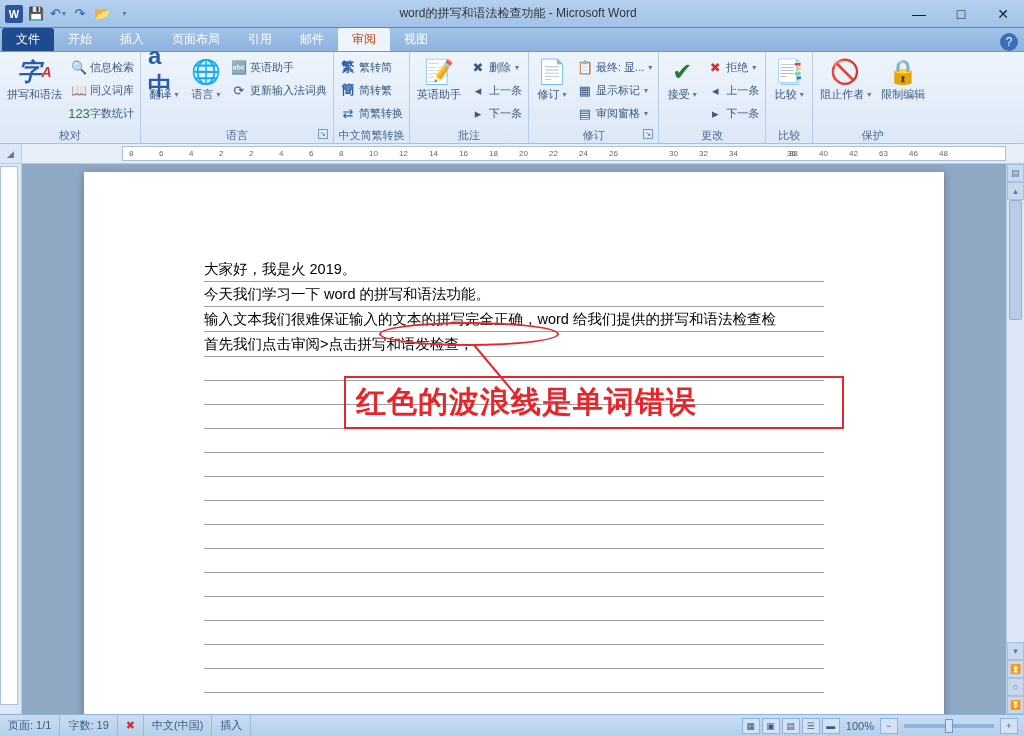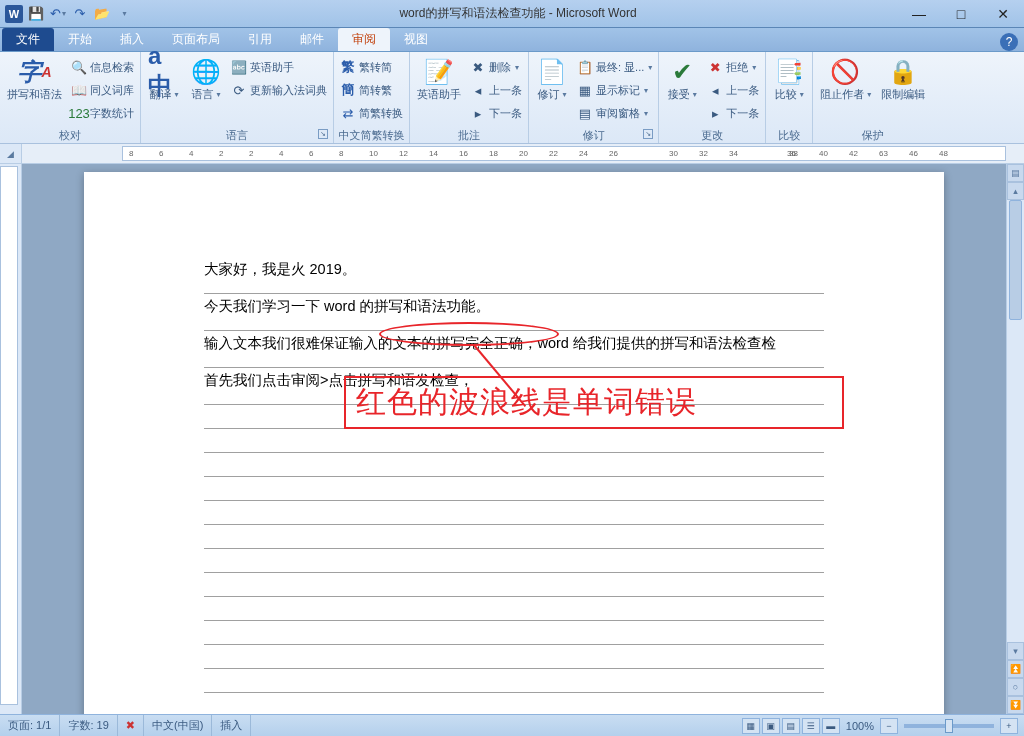--- a/index.html
+++ b/index.html
@@ -31,24 +31,24 @@
 .ruler-row{height:20px;background:#e6eef8;display:flex;border-bottom:1px solid #b8cde5}
 .ruler-corner{width:22px;background:#dce8f7;border-right:1px solid #b8cde5;display:flex;align-items:center;justify-content:center;font-size:9px;color:#5a7aa0}
 .ruler{flex:1;position:relative;background:#fff;margin:2px 18px 2px 100px;height:15px;border:1px solid #a9c1de;font-size:8px;color:#666;overflow:hidden}
 .ruler-num{position:absolute;top:2px}
 .doc-area{position:absolute;top:164px;left:0;right:0;bottom:22px;background:#8fa8c4;display:flex}
 .left-gutter{width:22px;background:#dce8f7;border-right:1px solid #b8cde5}
 .v-ruler{width:18px;background:#fff;margin:2px;border:1px solid #a9c1de;margin-left:0}
 .doc-scroll{flex:1;overflow:auto;position:relative}
 .page{background:#fff;margin:8px auto 0;width:860px;min-height:1100px;box-shadow:0 2px 8px rgba(0,0,0,0.3);padding:85px 120px;position:relative}
 .doc-text{font-size:14.5px;color:#000;line-height:24px;font-family:SimSun,serif}
-.doc-text p{border-bottom:1px solid #a0a0a0;min-height:24px;padding-bottom:12px}
+.doc-text p{border-bottom:1px solid #a0a0a0;min-height:24px;padding-bottom:0px}
 .annot-oval{position:absolute;border:2px solid #e8252a;border-radius:50%;pointer-events:none}
 .annot-box{position:absolute;border:2px solid #e8252a;padding:4px 10px}
-.annot-text{color:#e8252a;font-size:30px;font-weight:normal;font-family:"Microsoft YaHei",sans-serif;letter-spacing:1px}
+.annot-text{color:#e8252a;font-size:30px;font-weight:bold;font-family:"Microsoft YaHei",sans-serif;letter-spacing:1px}
 .annot-line{position:absolute;background:#e8252a;height:2px;transform-origin:left center}
 .scrollbar-v{width:18px;background:#dce8f7;border-left:1px solid #b8cde5;display:flex;flex-direction:column}
 .sb-btn{height:18px;background:#c8d9ee;border:1px solid #a9c1de;cursor:pointer;font-size:9px;display:flex;align-items:center;justify-content:center;color:#5a7aa0}
 .sb-track{flex:1;position:relative}
 .sb-thumb{position:absolute;top:0;left:2px;right:2px;height:120px;background:#b8cde5;border:1px solid #8fb3dd;border-radius:2px}
 .status-bar{position:absolute;bottom:0;left:0;right:0;height:22px;background:linear-gradient(180deg,#c9ddf2 0%,#b4d0ec 100%);display:flex;align-items:center;font-size:11px;color:#3a5a80;border-top:1px solid #8fb3dd}
 .sb-item{padding:0 8px;border-right:1px solid #9bb9d9;height:100%;display:flex;align-items:center;gap:3px;cursor:pointer}
 .sb-right{margin-left:auto;display:flex;align-items:center;gap:2px;padding-right:6px}
 .view-btn{width:18px;height:16px;border:1px solid #8fb3dd;background:#d4e3f3;cursor:pointer;font-size:9px;display:flex;align-items:center;justify-content:center}
 .zoom-slider{width:90px;height:4px;background:#8fb3dd;position:relative;margin:0 4px}

